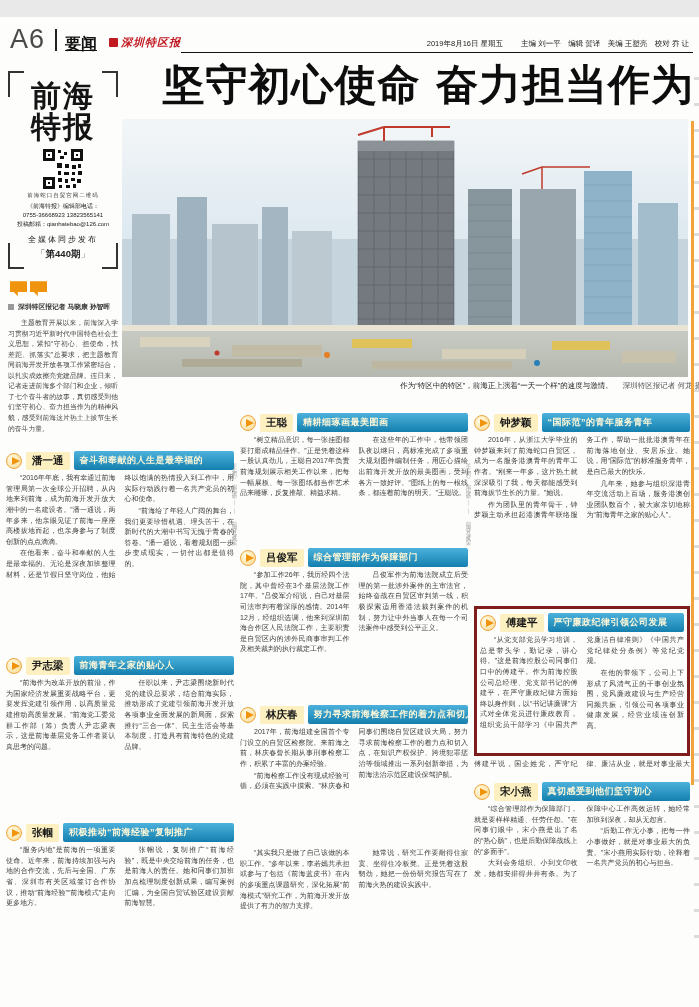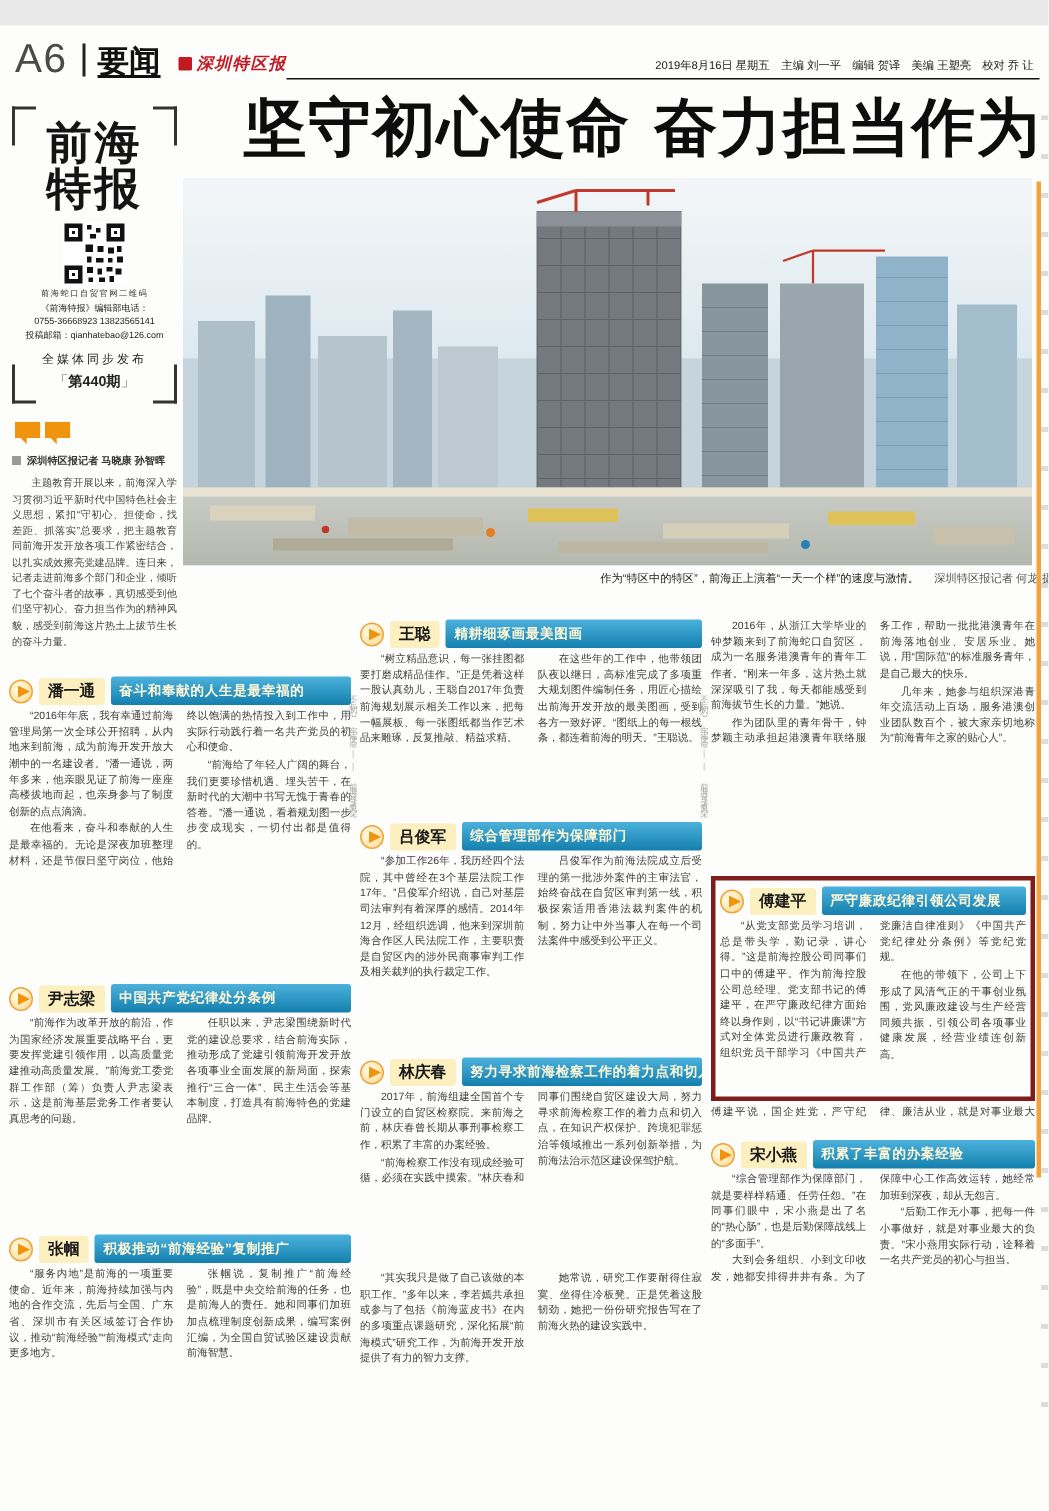--- a/index.html
+++ b/index.html
@@ -3,25 +3,25 @@
 <meta charset="utf-8">
 <style>
   * { margin:0; padding:0; box-sizing:border-box; }
   body { font-family:"Liberation Sans","DejaVu Sans",sans-serif; background:#e9e9e9; }
   .page { position:relative; width:699px; height:1007px; background:#fdfdfc; margin:17px auto; overflow:hidden; }
 
   
   .hdr { position:absolute; top:6px; left:10px; right:6px; height:30px; display:flex; align-items:flex-end; }
   .hdr .pageno { font-size:27px; color:#4a4a4a; font-weight:400; letter-spacing:1px; line-height:1; }
   .hdr .vbar { width:2px; height:22px; background:#222; margin:0 8px 2px 10px; }
-  .hdr .section { font-size:21px; font-weight:900; color:#111; line-height:1; margin-bottom:1px;text-decoration:underline; }
+  .hdr .section { font-size:16px; font-weight:900; color:#111; line-height:1; margin-bottom:1px;text-decoration:underline; }
   .hdr .mastwrap { display:flex; align-items:center; gap:3px; margin:0 0 3px 12px; }
   .hdr .mastbox { width:9px; height:9px; background:#c01920; border-radius:1px; }
   .hdr .masttxt { color:#c01920; font-weight:bold; font-style:italic; font-size:11px; letter-spacing:1px; }
-  .hdr .rulearea { flex:1; border-bottom:1.5px solid #111; display:flex; justify-content:flex-end; gap:8px; padding:0 4px 3px 10px; }
+  .hdr .rulearea { flex:1; border-bottom:1.5px solid #111; display:flex; justify-content:flex-end; gap:18px; padding:0 4px 3px 10px; }
   .hdr .dateline, .hdr .staffline { font-size:7.5px; color:#222; white-space:nowrap; }
 
   
   .sidebar { position:absolute; left:8px; top:54px; width:110px; }
   .frame { position:relative; padding:10px 6px 8px; text-align:center; }
   .frame .corner { position:absolute; width:16px; height:26px; }
   .frame .c-tl { left:0; top:0; border-left:2px solid #333; border-top:2px solid #333; }
   .frame .c-tr { right:0; top:0; border-right:2px solid #333; border-top:2px solid #333; }
   .frame .c-bl { left:0; bottom:0; border-left:2px solid #333; border-bottom:2px solid #333; }
   .frame .c-br { right:0; bottom:0; border-right:2px solid #333; border-bottom:2px solid #333; }
@@ -251,21 +251,21 @@
       <div class="body h-pan">
         <p>“2016年年底，我有幸通过前海管理局第一次全球公开招聘，从内地来到前海，成为前海开发开放大潮中的一名建设者。”潘一通说，两年多来，他亲眼见证了前海一座座高楼拔地而起，也亲身参与了制度创新的点点滴滴。</p>
         <p>在他看来，奋斗和奉献的人生是最幸福的。无论是深夜加班整理材料，还是节假日坚守岗位，他始终以饱满的热情投入到工作中，用实际行动践行着一名共产党员的初心和使命。</p>
         <p>“前海给了年轻人广阔的舞台，我们更要珍惜机遇、埋头苦干，在新时代的大潮中书写无愧于青春的答卷。”潘一通说，看着规划图一步步变成现实，一切付出都是值得的。</p>
       </div>
     </div>
     <div class="art">
       <div class="art-hd">
         <span class="play"></span>
         <span class="name-chip">尹志梁</span>
-        <span class="title-box">中国共产党纪律处分条例</span>
+        <span class="title-box">前海青年之家的贴心人</span>
       </div>
       <div class="body h-yin">
         <p>“前海作为改革开放的前沿，作为国家经济发展重要战略平台，更要发挥党建引领作用，以高质量党建推动高质量发展。”前海党工委党群工作部（筹）负责人尹志梁表示，这是前海基层党务工作者要认真思考的问题。</p>
         <p>任职以来，尹志梁围绕新时代党的建设总要求，结合前海实际，推动形成了党建引领前海开发开放各项事业全面发展的新局面，探索推行“三合一体”、民主生活会等基本制度，打造具有前海特色的党建品牌。</p>
       </div>
     </div>
     <div class="art">
       <div class="art-hd">
         <span class="play"></span>
         <span class="name-chip">张帼</span>
@@ -315,20 +315,25 @@
     <div class="art">
       <div class="body h-li">
         <p>“其实我只是做了自己该做的本职工作。”多年以来，李若嫣共承担或参与了包括《前海蓝皮书》在内的多项重点课题研究，深化拓展“前海模式”研究工作，为前海开发开放提供了有力的智力支撑。</p>
         <p>她常说，研究工作要耐得住寂寞、坐得住冷板凳。正是凭着这股韧劲，她把一份份研究报告写在了前海火热的建设实践中。</p>
       </div>
     </div>
   </div>
 
   <div class="col col3">
     <div class="art">
+      <div class="art-hd">
+        <span class="play"></span>
+        <span class="name-chip">钟梦颖</span>
+        <span class="title-box">“国际范”的青年服务青年</span>
+      </div>
       <div class="body h-zhong">
         <p>2016年，从浙江大学毕业的钟梦颖来到了前海蛇口自贸区，成为一名服务港澳青年的青年工作者。“刚来一年多，这片热土就深深吸引了我，每天都能感受到前海拔节生长的力量。”她说。</p>
         <p>作为团队里的青年骨干，钟梦颖主动承担起港澳青年联络服务工作，帮助一批批港澳青年在前海落地创业、安居乐业。她说，用“国际范”的标准服务青年，是自己最大的快乐。</p>
         <p>几年来，她参与组织深港青年交流活动上百场，服务港澳创业团队数百个，被大家亲切地称为“前海青年之家的贴心人”。</p>
       </div>
     </div>
     <div class="hl">
       <div class="art-hd">
         <span class="play"></span>
         <span class="name-chip">傅建平</span>
@@ -339,21 +344,21 @@
         <p>在他的带领下，公司上下形成了风清气正的干事创业氛围，党风廉政建设与生产经营同频共振，引领公司各项事业健康发展，经营业绩连创新高。</p>
       </div>
     </div>
     <div class="tail">
       <p>傅建平说，国企姓党，严守纪律、廉洁从业，就是对事业最大的负责，也是引领公司行稳致远的根本保障。</p>
     </div>
     <div class="art">
       <div class="art-hd">
         <span class="play"></span>
         <span class="name-chip">宋小燕</span>
-        <span class="title-box">积累了丰富的办案经验</span>
+        <span class="title-box">真切感受到他们坚守初心</span>
       </div>
       <div class="body h-song">
         <p>“综合管理部作为保障部门，就是要样样精通、任劳任怨。”在同事们眼中，宋小燕是出了名的“热心肠”，也是后勤保障战线上的“多面手”。</p>
         <p>大到会务组织、小到文印收发，她都安排得井井有条。为了保障中心工作高效运转，她经常加班到深夜，却从无怨言。</p>
         <p>“后勤工作无小事，把每一件小事做好，就是对事业最大的负责。”宋小燕用实际行动，诠释着一名共产党员的初心与担当。</p>
       </div>
     </div>
   </div>
 
   <div class="footer">

